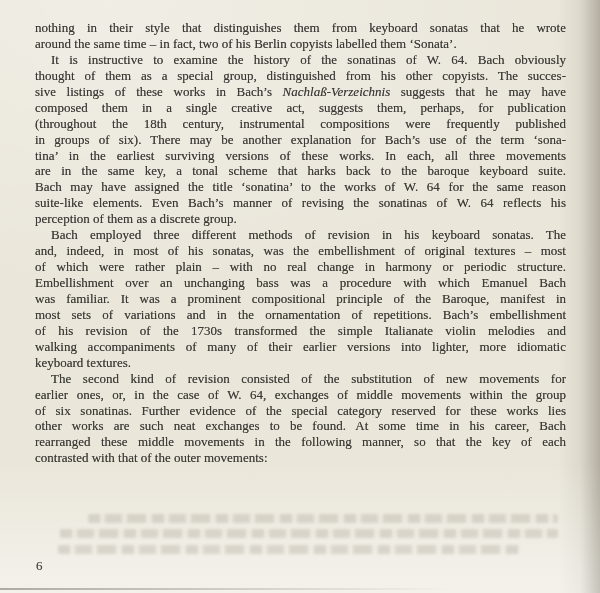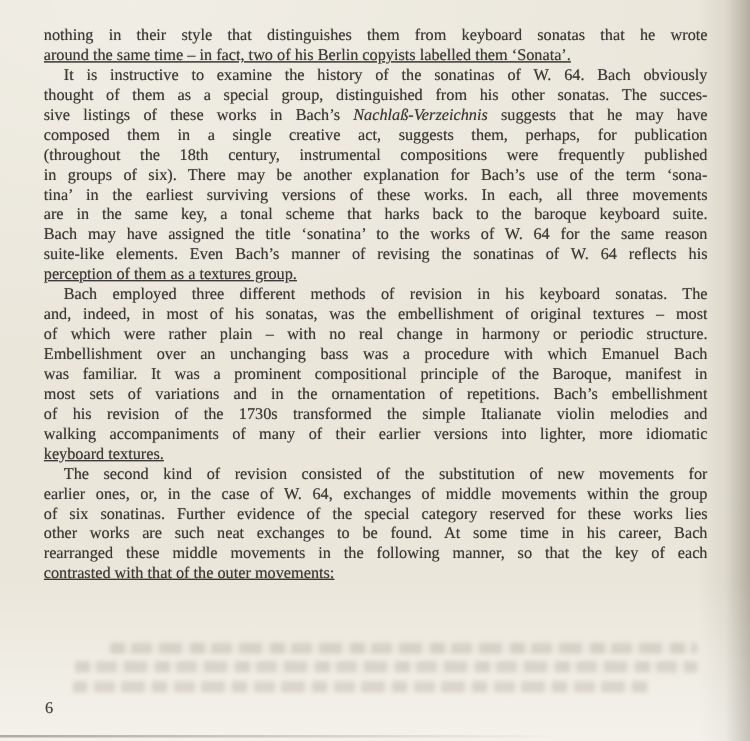--- a/index.html
+++ b/index.html
@@ -18,21 +18,21 @@
     position:absolute; left:35px; top:20px; width:531px;
     font-size:13px; line-height:15.95px;
     color:#3d3b37;
     text-shadow:0 0 0.6px rgba(61,59,55,0.65);
   }
   .line {
     height:15.95px; overflow:hidden;
     text-align:justify; text-align-last:justify;
     white-space:normal;
   }
-  .line.last { text-align-last:left;text-decoration:underline; }
+  .line.last { text-align-last:left; }
   .line.indent { text-indent:16px; }
   .line i { font-style:italic; }
   .page-number {
     position:absolute; left:36px; top:558px;
     font-size:13px; color:#45433e;
     text-shadow:0 0 0.6px rgba(69,67,62,0.6);
   }
   .ghost {
     position:absolute; height:9px;
     filter:blur(1.8px); opacity:0.38; border-radius:2px;
@@ -56,30 +56,30 @@
   }
 </style>
 </head>
 <body>
 
 <div class="page">
   <div class="text-block">
       <div class="line"><span>nothing in their style that distinguishes them from keyboard sonatas that he wrote</span></div>
       <div class="line last"><span>around the same time – in fact, two of his Berlin copyists labelled them ‘Sonata’.</span></div>
       <div class="line indent"><span>It is instructive to examine the history of the sonatinas of W. 64. Bach obviously</span></div>
-      <div class="line"><span>thought of them as a special group, distinguished from his other sonatas. The succes-</span></div>
+      <div class="line"><span>thought of them as a special group, distinguished from his other copyists. The succes-</span></div>
       <div class="line"><span>sive listings of these works in Bach’s </span><i>Nachlaß-Verzeichnis</i><span> suggests that he may have</span></div>
       <div class="line"><span>composed them in a single creative act, suggests them, perhaps, for publication</span></div>
       <div class="line"><span>(throughout the 18th century, instrumental compositions were frequently published</span></div>
       <div class="line"><span>in groups of six). There may be another explanation for Bach’s use of the term ‘sona-</span></div>
       <div class="line"><span>tina’ in the earliest surviving versions of these works. In each, all three movements</span></div>
       <div class="line"><span>are in the same key, a tonal scheme that harks back to the baroque keyboard suite.</span></div>
       <div class="line"><span>Bach may have assigned the title ‘sonatina’ to the works of W. 64 for the same reason</span></div>
       <div class="line"><span>suite-like elements. Even Bach’s manner of revising the sonatinas of W. 64 reflects his</span></div>
-      <div class="line last"><span>perception of them as a textures group.</span></div>
+      <div class="line last"><span>perception of them as a discrete group.</span></div>
       <div class="line indent"><span>Bach employed three different methods of revision in his keyboard sonatas. The</span></div>
       <div class="line"><span>and, indeed, in most of his sonatas, was the embellishment of original textures – most</span></div>
       <div class="line"><span>of which were rather plain – with no real change in harmony or periodic structure.</span></div>
       <div class="line"><span>Embellishment over an unchanging bass was a procedure with which Emanuel Bach</span></div>
       <div class="line"><span>was familiar. It was a prominent compositional principle of the Baroque, manifest in</span></div>
       <div class="line"><span>most sets of variations and in the ornamentation of repetitions. Bach’s embellishment</span></div>
       <div class="line"><span>of his revision of the 1730s transformed the simple Italianate violin melodies and</span></div>
       <div class="line"><span>walking accompaniments of many of their earlier versions into lighter, more idiomatic</span></div>
       <div class="line last"><span>keyboard textures.</span></div>
       <div class="line indent"><span>The second kind of revision consisted of the substitution of new movements for</span></div>

